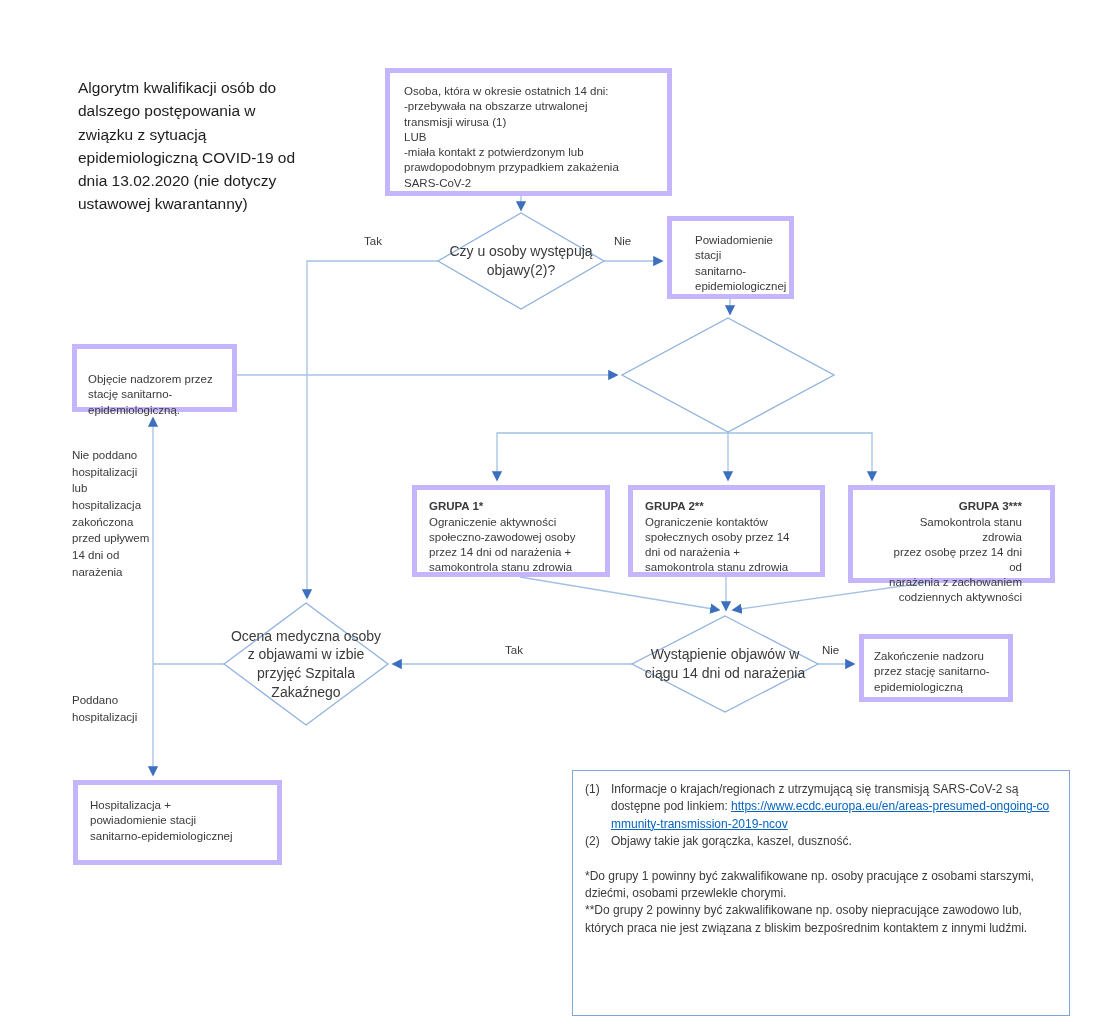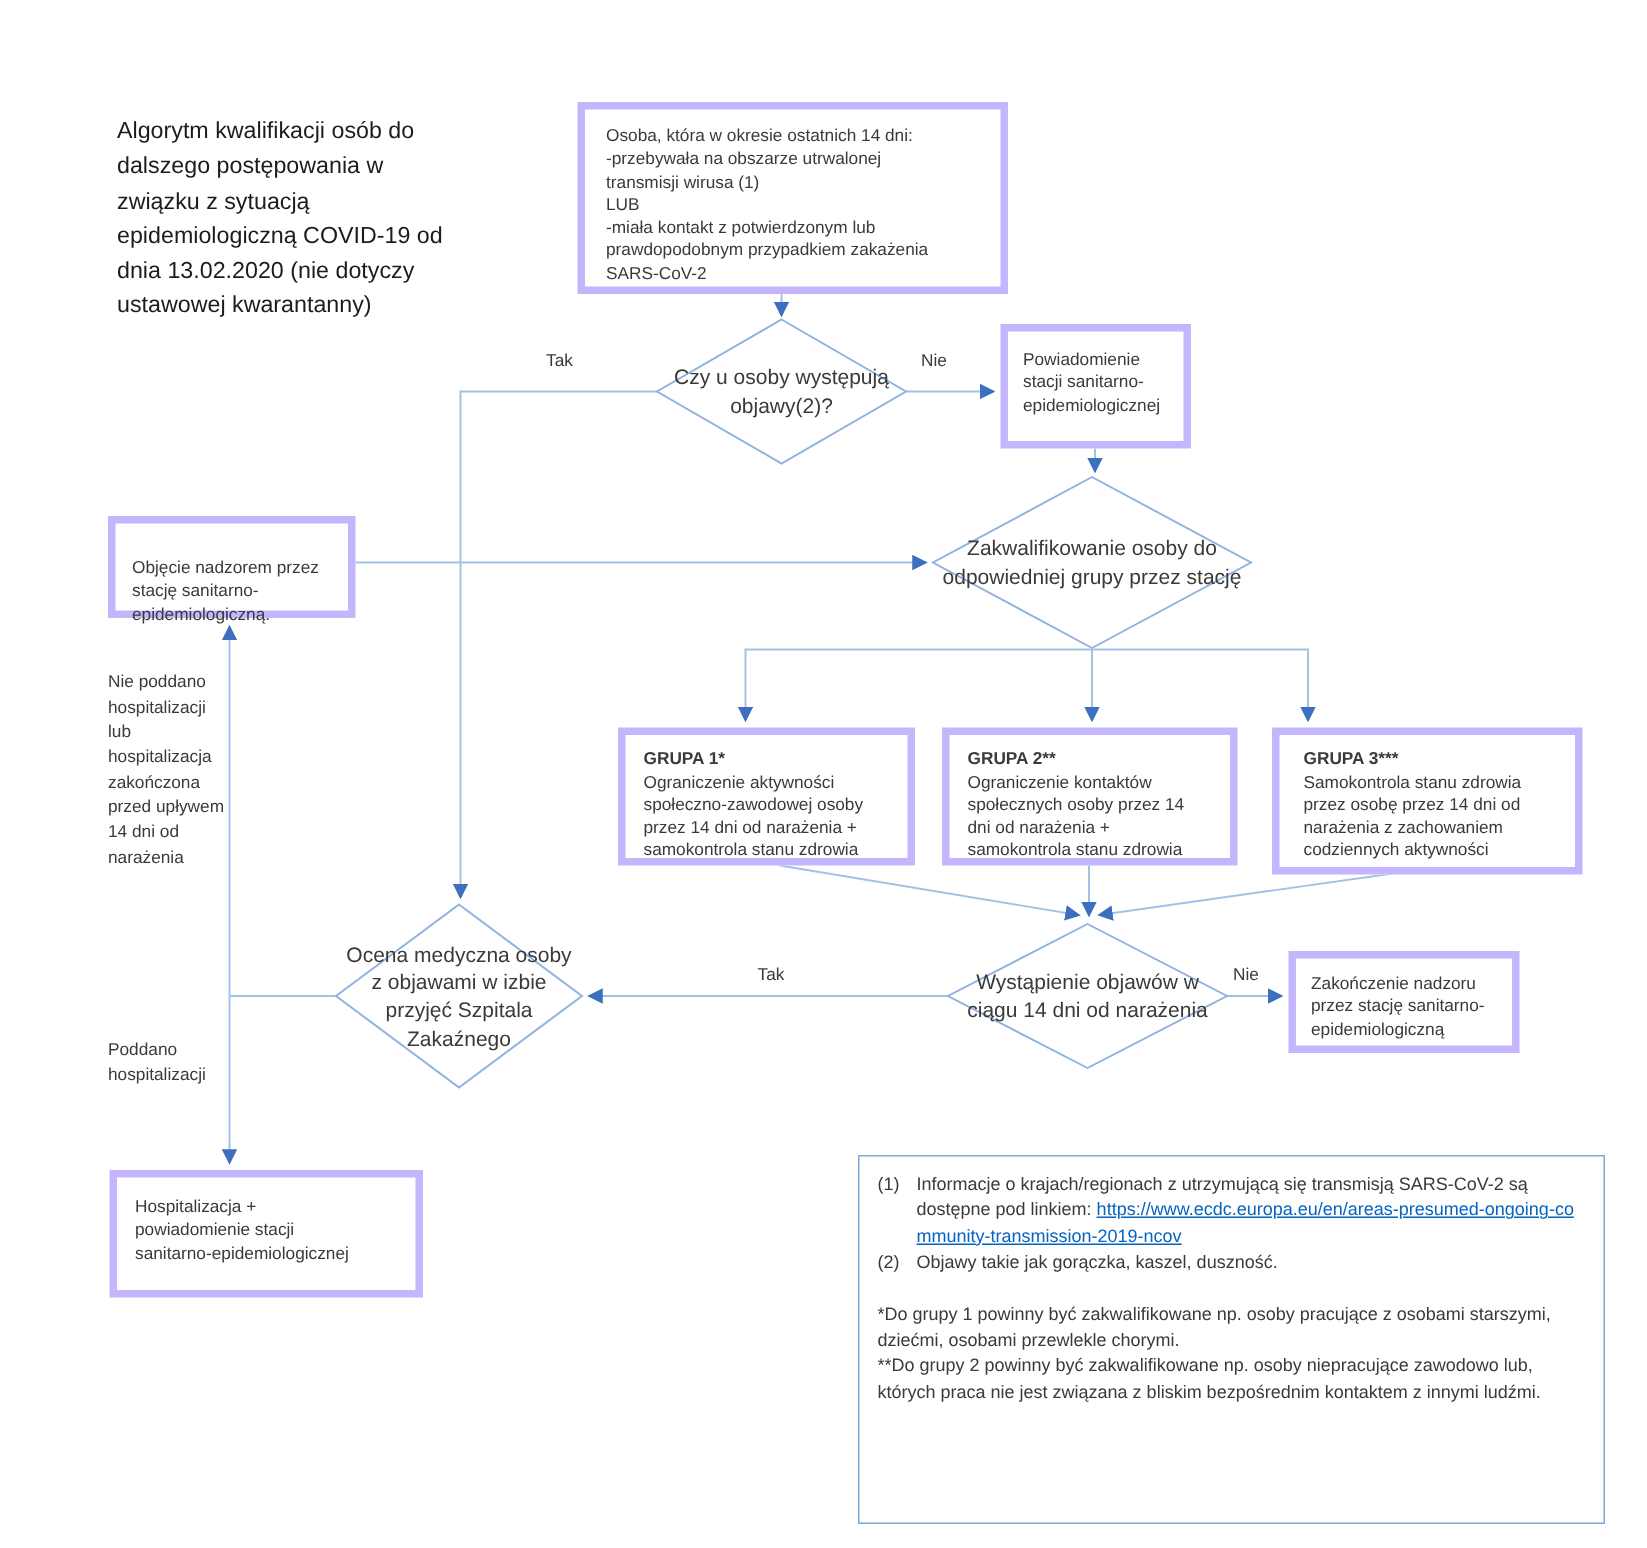--- a/index.html
+++ b/index.html
@@ -80,21 +80,21 @@
 ustawowej kwarantanny)</div>
 
   <div class="node pre" style="left:385px; top:68px; width:287px; height:128px; padding:11px 14px;">Osoba, która w okresie ostatnich 14 dni:
 -przebywała na obszarze utrwalonej
 transmisji wirusa (1)
 LUB
 -miała kontakt z potwierdzonym lub
 prawdopodobnym przypadkiem zakażenia
 SARS-CoV-2</div>
 
-  <div class="node pre" style="left:667px; top:216px; width:127px; height:83px; padding:12px 10px;">Powiadomienie
+  <div class="node pre" style="left:667px; top:216px; width:127px; height:83px; padding:12px 23px;">Powiadomienie
 stacji sanitarno-
 epidemiologicznej</div>
 
   <div class="node pre" style="left:72px; top:344px; width:165px; height:68px; padding:23px 11px;">Objęcie nadzorem  przez
 stację sanitarno-
 epidemiologiczną.</div>
 
   <div class="node" style="left:412px; top:485px; width:198px; height:92px; padding:9px 12px; line-height:1.3;">
     <span class="grp-title">GRUPA 1*</span>
     <span class="pre">Ograniczenie aktywności
@@ -104,41 +104,39 @@
   </div>
 
   <div class="node" style="left:628px; top:485px; width:197px; height:92px; padding:9px 12px; line-height:1.3;">
     <span class="grp-title">GRUPA 2**</span>
     <span class="pre">Ograniczenie kontaktów
 społecznych osoby przez 14
 dni od narażenia +
 samokontrola stanu zdrowia</span>
   </div>
 
-  <div class="node" style="left:848px; top:485px; width:207px; height:98px; padding:9px 16px; line-height:1.3;">
+  <div class="node" style="left:848px; top:485px; width:207px; height:98px; padding:9px 28px; line-height:1.3;text-align:right;">
     <span class="grp-title">GRUPA 3***</span>
     <span class="pre">Samokontrola  stanu zdrowia
 przez osobę przez 14 dni od
 narażenia z zachowaniem
 codziennych aktywności</span>
   </div>
 
   <div class="node pre" style="left:859px; top:634px; width:154px; height:68px; padding:10px 10px;">Zakończenie nadzoru
 przez stację sanitarno-
 epidemiologiczną</div>
 
   <div class="node pre" style="left:73px; top:780px; width:209px; height:85px; padding:13px 12px;">Hospitalizacja +
 powiadomienie  stacji
 sanitarno-epidemiologicznej</div>
 
   <div class="diamond-text pre" style="left:438px; top:213px; width:166px; height:96px;">Czy u osoby występują
 objawy(2)?</div>
 
-  <div class="diamond-text pre" style="left:622px; top:318px; width:212px; height:114px;">Zakwalifikowanie osoby do
-odpowiedniej grupy przez stację</div>
 
   <div class="diamond-text pre" style="left:224px; top:603px; width:164px; height:122px;">Ocena medyczna osoby
 z objawami w izbie
 przyjęć Szpitala
 Zakaźnego</div>
 
   <div class="diamond-text pre" style="left:632px; top:616px; width:186px; height:96px;">Wystąpienie objawów w
 ciągu 14 dni od narażenia</div>
 
   <div class="edge-label" style="left:364px; top:235px;">Tak</div>

